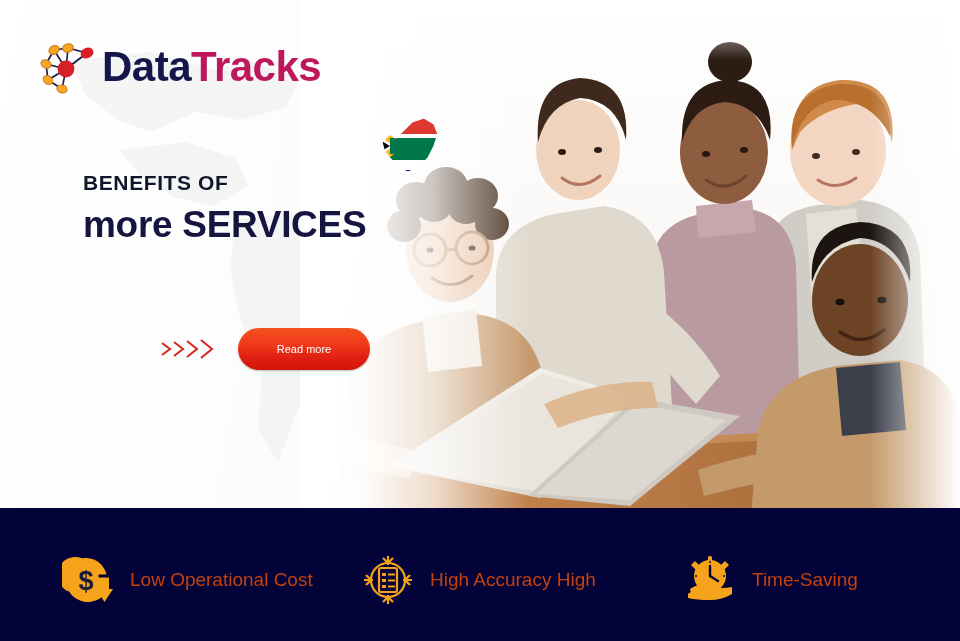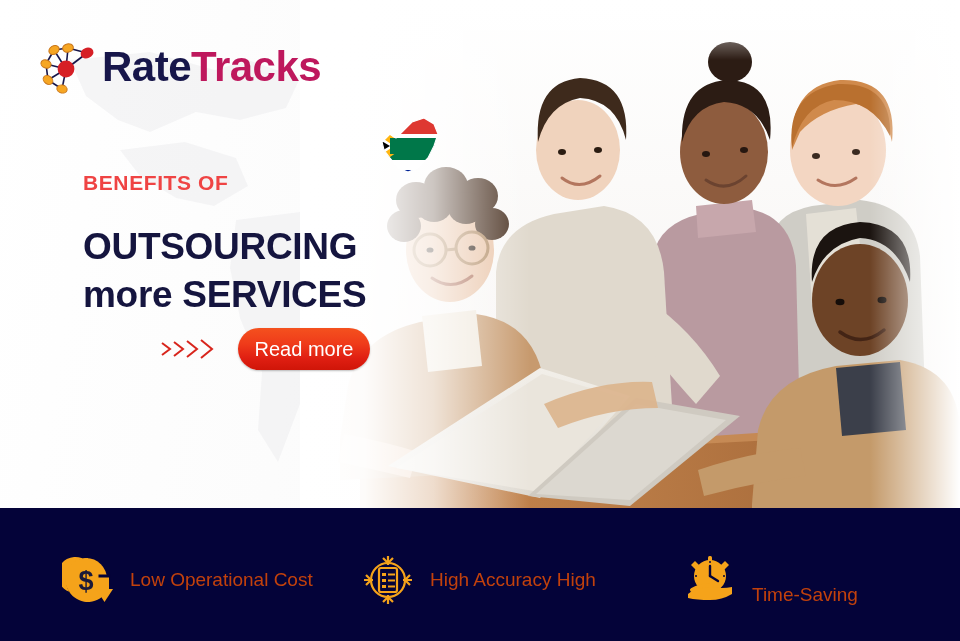--- a/index.html
+++ b/index.html
@@ -49,52 +49,52 @@
     font-size:42px;font-weight:bold;letter-spacing:-.5px;line-height:1;
     white-space:nowrap;
   }
   .logo-word .w1{color:#17164a;}
   .logo-word .w2{color:#be185d;}
   
   .flag-map{position:absolute;left:372px;top:108px;width:76px;height:76px;}
   
   .headline{position:absolute;left:83px;top:170px;width:330px;}
   .kicker{
-    font-size:21px;font-weight:bold;color:#ef4444;letter-spacing:.6px;
-    line-height:1.2;margin:0 0 28px 0;
+    font-size:21px;font-weight:bold;color:#0f172a;letter-spacing:.6px;
+    line-height:1.2;margin:0 0 6px 0;
   }
   .h-line{
     font-size:37px;font-weight:bold;color:#15153f;letter-spacing:-.3px;
     line-height:1.28;margin:0;white-space:nowrap;
   }
   
   .cta-row{position:absolute;left:160px;top:328px;display:flex;align-items:center;}
   .chevrons{width:62px;height:26px;margin-right:16px;}
   .read-more{
     display:inline-flex;align-items:center;justify-content:center;
     width:132px;height:42px;border:0;border-radius:21px;cursor:pointer;
-    color:#ffffff;font-size:20px;font-family:"Liberation Sans", sans-serif;
+    color:#ffffff;font-size:11px;font-family:"Liberation Sans", sans-serif;
     background:linear-gradient(180deg,#f4511e 0%,#ef3b1a 38%,#e01f12 72%,#cf1508 100%);
     box-shadow:0 1px 2px rgba(0,0,0,.25);
   }
   
   .bottom-bar{
     position:absolute;left:0;bottom:0;width:960px;height:133px;
     background:#040339;display:flex;align-items:flex-start;
   }
   .feature{
     display:flex;align-items:center;position:absolute;top:46px;
   }
   .feature .f-icon{width:52px;height:52px;flex:0 0 52px;margin-right:16px;}
   .feature .f-label{
     color:#c2410c;font-size:19px;white-space:nowrap;
   }
   .f1{left:62px;}
   .f2{left:362px;}
-  .f3{left:684px;align-items:flex-end;}
+  .f3{left:684px;}
 </style>
 </head>
 <body>
 
 <div class="banner">
 
   <div class="bg-wash"></div>
   <svg class="world-map" viewBox="0 0 960 520">
     <g fill="#eeeef0">
       <path d="M70,60 L150,52 L215,70 L248,60 L300,78 L286,108 L240,120 L196,112 L150,132 L118,120 L86,96 Z"></path>
@@ -229,21 +229,21 @@
       </g>
       <ellipse cx="28" cy="33" rx="8.4" ry="8.4" fill="#d61f26"></ellipse>
       <ellipse cx="49" cy="17" rx="6.6" ry="5.2" fill="#d61f26" transform="rotate(-22 49 17)"></ellipse>
       <ellipse cx="16" cy="14" rx="5.4" ry="4.2" fill="#f6a623" stroke="#c9761a" stroke-width="1" transform="rotate(-30 16 14)"></ellipse>
       <ellipse cx="30" cy="12" rx="5.4" ry="4.2" fill="#f6a623" stroke="#c9761a" stroke-width="1" transform="rotate(-12 30 12)"></ellipse>
       <ellipse cx="8" cy="28" rx="5.2" ry="4.0" fill="#f6a623" stroke="#c9761a" stroke-width="1" transform="rotate(20 8 28)"></ellipse>
       <ellipse cx="10" cy="44" rx="5.2" ry="4.0" fill="#f6a623" stroke="#c9761a" stroke-width="1" transform="rotate(35 10 44)"></ellipse>
       <ellipse cx="24" cy="53" rx="5.2" ry="4.0" fill="#f6a623" stroke="#c9761a" stroke-width="1" transform="rotate(12 24 53)"></ellipse>
     </svg>
     <div class="logo-word">
-      <span class="w1">Rate</span><span class="w2">Tracks</span>
+      <span class="w1">Data</span><span class="w2">Tracks</span>
     </div>
   </div>
 
   <svg class="flag-map" viewBox="0 0 76 76">
     <defs>
       <clipPath id="zaclip">
         <path d="M10,34 L18,26 L24,30 L30,24 L40,14 L52,10 L62,16 L66,26 L62,38 L56,50 L46,60 L36,64 L26,60 L18,50 L12,42 Z"></path>
       </clipPath>
     </defs>
     <g clip-path="url(#zaclip)">
@@ -256,21 +256,20 @@
       <path d="M-6,24 L18,38 L-6,52 Z" fill="#000000"></path>
       <path d="M-4,12 L34,38 L-4,64 L-4,56 L22,38 L-4,20 Z" fill="#ffb612"></path>
       <path d="M18,30 L76,30 L76,46 L18,46 Z" fill="#007749"></path>
       <path d="M22,34 L76,34 L76,42 L22,42 Z" fill="#007749"></path>
     </g>
     <path d="M10,34 L18,26 L24,30 L30,24 L40,14 L52,10 L62,16 L66,26 L62,38 L56,50 L46,60 L36,64 L26,60 L18,50 L12,42 Z" fill="none" stroke="#ffffff" stroke-width="1.2"></path>
   </svg>
 
   <div class="headline">
     <p class="kicker">BENEFITS OF</p>
-    <p class="h-line">OUTSOURCING</p>
     <p class="h-line">more SERVICES</p>
   </div>
 
   <div class="cta-row">
     <svg class="chevrons" viewBox="0 0 62 26">
       <g fill="none" stroke="#d8251c" stroke-width="2" stroke-linejoin="miter">
         <path d="M2,7 L10,13 L2,19"></path>
         <path d="M14,6 L23,13 L14,20"></path>
         <path d="M27,5 L37,13 L27,21"></path>
         <path d="M41,4 L52,13 L41,22"></path>

